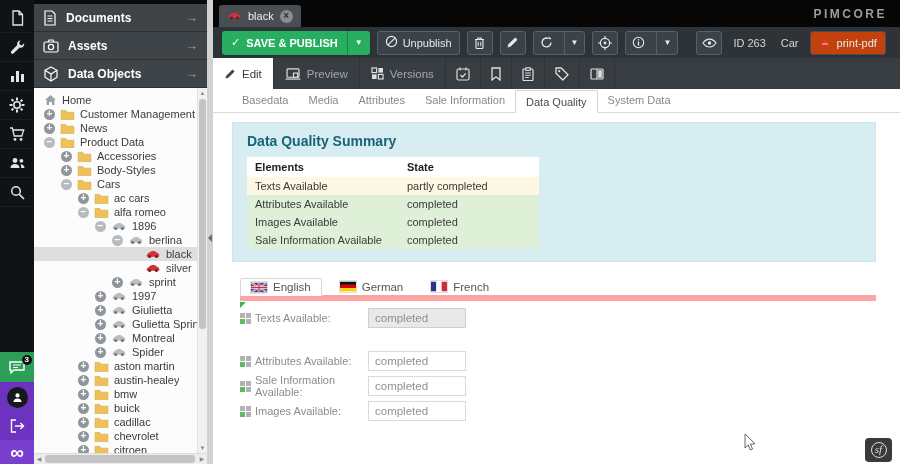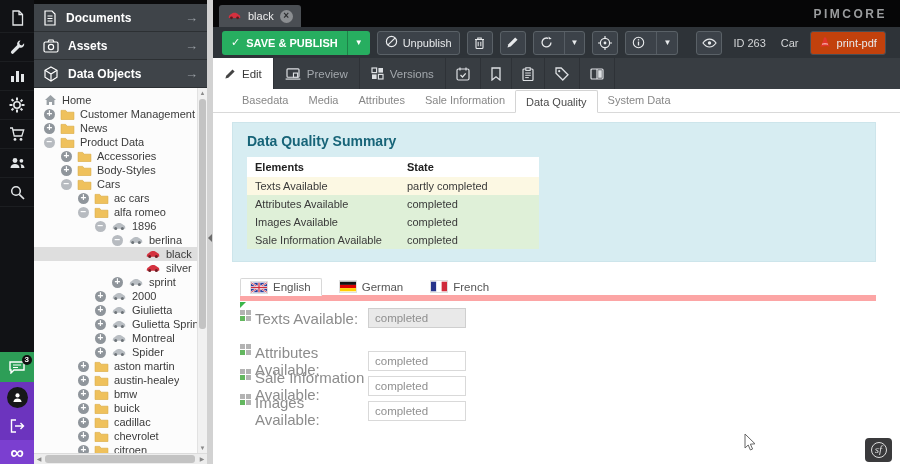--- a/index.html
+++ b/index.html
@@ -90,21 +90,21 @@
   tr.ok td{background:#dff0d8}
 
   .langs{margin:16px 24px 0 27px;border-bottom:6px solid #fca5a5;display:flex;height:23px}
   .lang{display:flex;align-items:center;gap:6px;padding:0 10px;font-size:11.5px;color:#555;cursor:pointer}
   .lang.active{border:1px solid #d8d8d8;border-bottom:1px solid #fff;margin-bottom:-1px;background:#fff;border-radius:2px 2px 0 0}
   .lang+.lang{margin-left:8px}
   .flag{width:16px;height:11px;display:block;outline:1px solid rgba(0,0,0,.12)}
 
   .fields{margin:7px 0 0 27px}
   .frow{height:20px;display:flex;align-items:center;margin-bottom:5px;position:relative}
-  .frow .flabel{width:128px;display:flex;color:#8c8c8c;font-size:15px}
+  .frow .flabel{width:128px;display:flex;align-items:center;color:#8c8c8c;font-size:11px}
   .gi{display:grid;grid-template-columns:5px 5px;grid-template-rows:5px 5px;gap:1px;margin-right:4px;flex:0 0 auto}
   .gi i{background:#b3b3b3}
   .gi i.g{background:#63b75f}
   .frow input{width:98px;height:20px;border:1px solid #d9d9d9;background:#fff;color:#909090;font-size:11.5px;padding:0 6px;font-family:"Liberation Sans",sans-serif}
   .frow input[disabled]{background:#e9e9e9;border-color:#cfcfcf;color:#8f8f8f}
   .dirty{position:absolute;left:0;top:-6px;width:0;height:0;border-top:6px solid #3bb54a;border-right:6px solid transparent}
   .spacer18{height:18px}
 
   .cursor{position:absolute;left:744px;top:433px;z-index:20;pointer-events:none}
   .profiler{position:absolute;right:8px;bottom:2px;width:27px;height:24px;background:#3a3a3c;border-radius:4px;display:flex;align-items:center;justify-content:center;cursor:pointer;z-index:10}
@@ -383,21 +383,21 @@
 
         <div class="trow l4">
             <span class="xp plus"></span>
             <span class="ti">
               <svg width="16" height="10" viewBox="0 0 18 11">
                 <path d="M2 7.5c0-2 1.6-2.8 3-3.8C6.2 2.9 7.2 2.2 9 2.2c2.1 0 3.3.8 4.3 1.7.9.8 2.7 1.1 2.7 2.8v1.8H2z" fill="#b9bec3"></path>
                 <circle cx="5.3" cy="8.3" r="1.7" fill="#6d7378"></circle>
                 <circle cx="12.8" cy="8.3" r="1.7" fill="#6d7378"></circle>
               </svg>
             </span>
-            <span class="tl">2000</span>
+            <span class="tl">1997</span>
           </div>
         <div class="trow l4">
             <span class="xp plus"></span>
             <span class="ti">
               <svg width="16" height="10" viewBox="0 0 18 11">
                 <path d="M2 7.5c0-2 1.6-2.8 3-3.8C6.2 2.9 7.2 2.2 9 2.2c2.1 0 3.3.8 4.3 1.7.9.8 2.7 1.1 2.7 2.8v1.8H2z" fill="#b9bec3"></path>
                 <circle cx="5.3" cy="8.3" r="1.7" fill="#6d7378"></circle>
                 <circle cx="12.8" cy="8.3" r="1.7" fill="#6d7378"></circle>
               </svg>
             </span>

